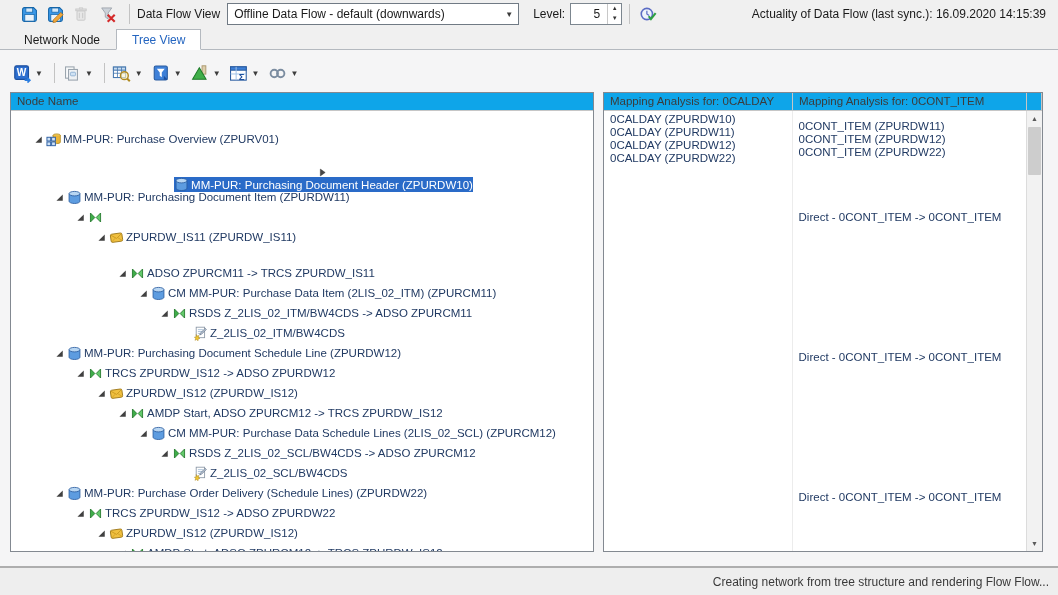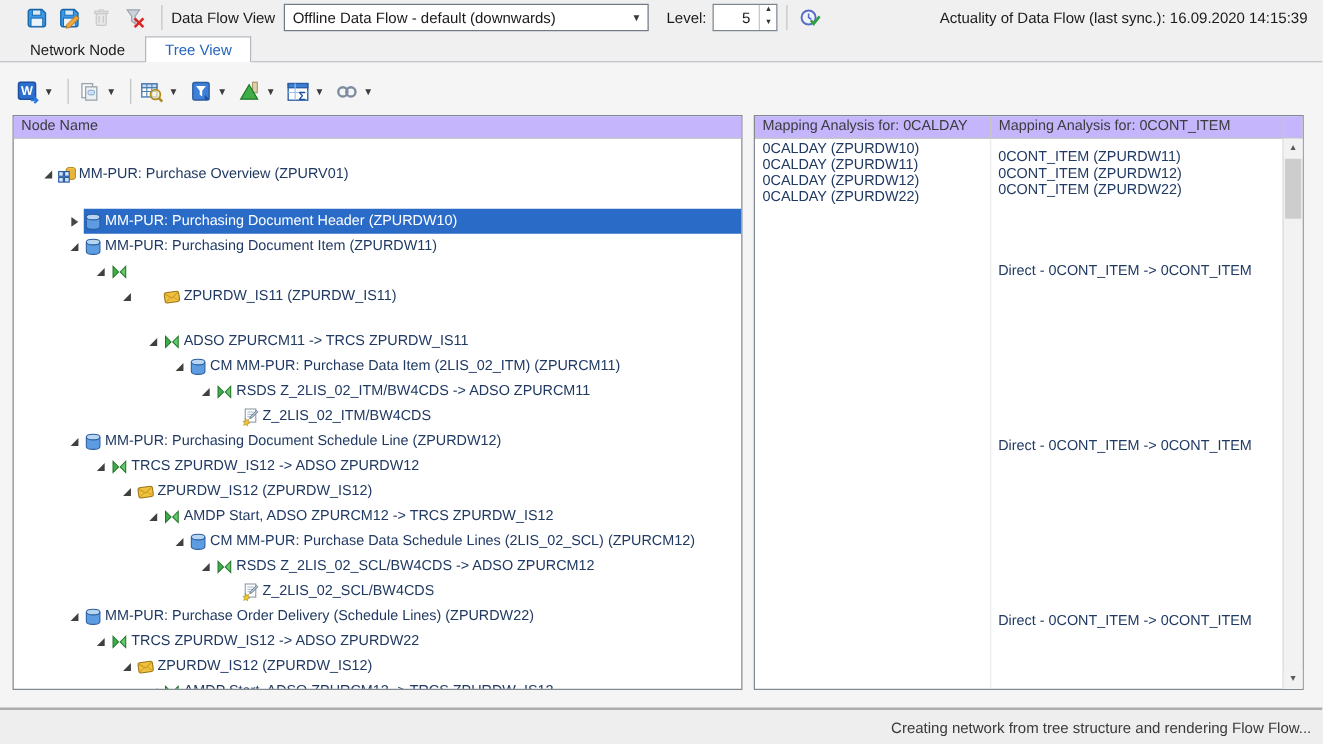--- a/index.html
+++ b/index.html
@@ -43,21 +43,21 @@
   .toolbar2 { position:absolute; left:10px; top:8px; height:30px; display:flex; align-items:center; }
   .tbtn { width:24px; height:24px; display:flex; align-items:center; justify-content:center; cursor:default; }
   .darr { font-size:8px; color:#3c3c3c; margin:0 6px 0 1px; cursor:default; }
   .toolbar2 .vsep { margin:0 5px; }
 
   
   .gridwrap { position:absolute; left:10px; top:42px; width:1033px; height:460px; }
   .pane { position:absolute; top:0; height:460px; background:#fff; border:1px solid #838991; }
   .tree-pane { left:0; width:584px; }
   .map-pane  { left:593px; width:440px; }
-  .phead { height:18px; border-bottom:1px solid #c6c6c6; display:flex; background:#c4b5fd; }
+  .phead { height:18px; border-bottom:1px solid #c6c6c6; display:flex; background:#0ea5e9; }
   .hcell { font-size:11.5px; color:#3c3c3c; line-height:17px; padding-left:6px; white-space:nowrap; overflow:hidden; }
   .map-pane .hcell { border-right:1px solid #c6c6c6; }
   .hcell.c1 { width:189px; }
   .hcell.c2 { width:234px; }
   .hfill { flex:1; border-right:none; }
 
   .tree-body { position:absolute; left:0; top:18px; right:0; bottom:0; overflow:hidden; }
   .trow { display:flex; align-items:center; white-space:nowrap; }
   .twisty { width:10px; height:10px; flex:0 0 10px; margin-right:3px; display:flex; align-items:center; justify-content:center; }
   .twrap { display:flex; align-items:center; flex:1; height:100%; min-width:0; }
@@ -237,21 +237,21 @@
                       <rect x="1" y="5.6" width="4" height="4"></rect>
                       <rect x="6" y="5.6" width="4" height="4"></rect>
                       <rect x="1" y="10.6" width="4" height="4"></rect>
                       <rect x="6" y="10.6" width="4" height="4"></rect>
                     </g>
                   </svg>
                 </span>
                 <span class="tlabel">MM-PUR: Purchase Overview (ZPURV01)</span>
               </span>
             </div>
-            <div class="trow" style="height: 20px; padding-left: 43px;">
+            <div class="trow" style="height: 20px; padding-left: 43px; flex-direction: column;">
               <span class="twisty">
                 <svg width="9" height="9" viewBox="0 0 10 10">
                   <path d="M2.6 1.2 L8 5 L2.6 8.8 Z" fill="#333" stroke="#333" stroke-width="0.5" fill-opacity="0.9"></path>
                 </svg>
               </span>
               <span class="twrap selected">
                 <span class="nicon">
                   <svg width="15" height="15" viewBox="0 0 16 16">
                     <path d="M2.2 3.9 v8.1 a5.8 2.4 0 0 0 11.6 0 V3.9" fill="#5d9ce0" stroke="#2a5ca0" stroke-width="0.9"></path>
                     <ellipse cx="8" cy="3.9" rx="5.8" ry="2.4" fill="#b8d6f2" stroke="#2a5ca0" stroke-width="0.9"></ellipse>
@@ -284,21 +284,21 @@
               </span>
               <span class="twrap">
                 <span class="nicon">
                   <svg width="15" height="15" viewBox="0 0 16 16">
                     <path d="M2.6 3.2 L7.3 8 L2.6 12.8 Z" fill="#3fae49" stroke="#20752a" stroke-width="0.9"></path>
                     <path d="M13.4 3.2 L8.7 8 L13.4 12.8 Z" fill="#63c96b" stroke="#20752a" stroke-width="0.9"></path>
                   </svg>
                 </span>
               </span>
             </div>
-            <div class="trow" style="height: 20px; padding-left: 85px; gap: 21px;">
+            <div class="trow" style="height: 20px; padding-left: 85px;">
               <span class="twisty">
                 <svg width="9" height="9" viewBox="0 0 10 10">
                   <path d="M8.6 1.6 V8.6 H1.6 Z" fill="#404040"></path>
                 </svg>
               </span>
               <span class="twrap">
                 <span class="nicon">
                   <svg width="15" height="15" viewBox="0 0 16 16">
                     <g transform="rotate(-8 8 8)">
                       <rect x="1.8" y="3.8" width="12.4" height="8.8" rx="1.6" fill="#f0c040" stroke="#9a7414" stroke-width="0.9"></rect>

